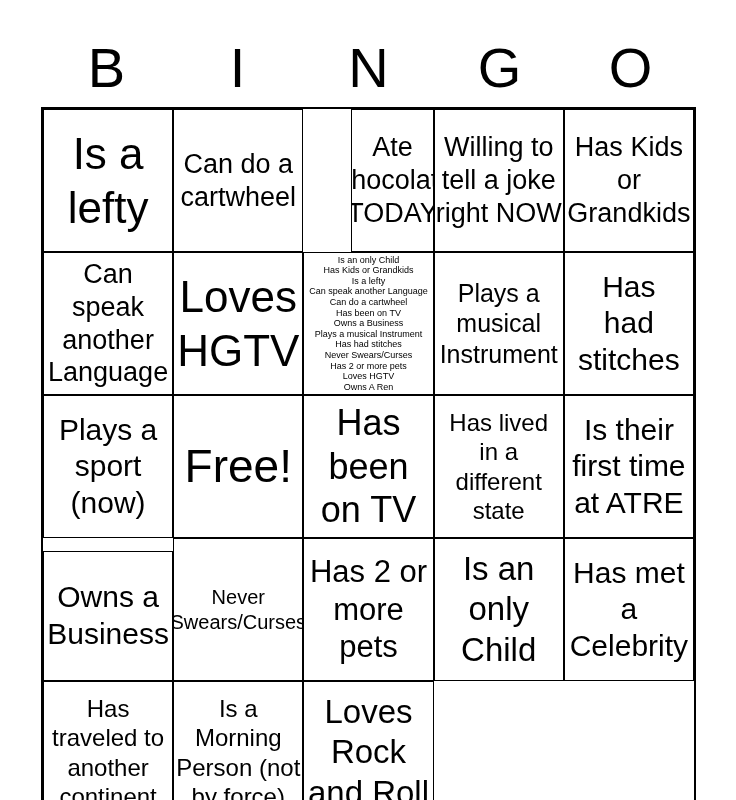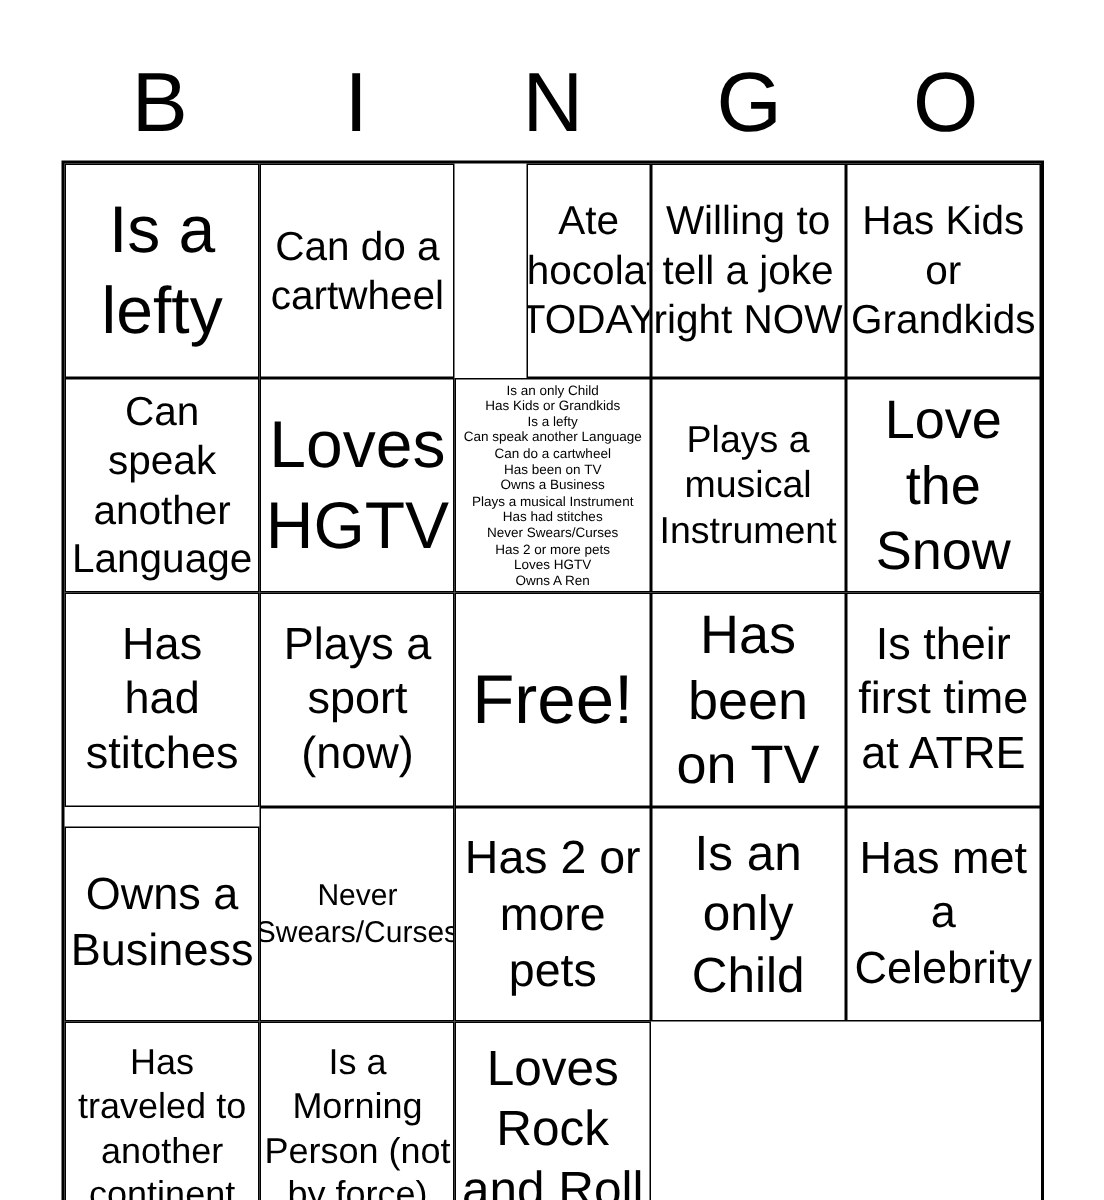--- a/index.html
+++ b/index.html
@@ -125,42 +125,43 @@
         <div class="list-line">Never Swears/Curses</div>
         <div class="list-line">Has 2 or more pets</div>
         <div class="list-line">Loves HGTV</div>
         <div class="list-line">Owns A Ren</div>
       </div>
       <div class="cell" style="font-size: 25px;">
         <span class="cell-text">Plays a
 musical
 Instrument</span>
       </div>
-      <div class="cell" style="font-size: 36px;">
-        <span class="cell-text">Love
-the
-Snow</span>
-      </div>
       <div class="cell" style="font-size: 30px;">
         <span class="cell-text">Has
 had
 stitches</span>
       </div>
       <div class="cell" style="font-size: 30px;">
         <span class="cell-text">Plays a
 sport
 (now)</span>
       </div>
       <div class="cell" style="font-size: 46px;">
         <span class="cell-text">Free!</span>
       </div>
       <div class="cell" style="font-size: 36px;">
         <span class="cell-text">Has
 been
 on TV</span>
+      </div>
+      <div class="cell" style="font-size: 24px;">
+        <span class="cell-text">Has lived
+in a
+different
+state</span>
       </div>
       <div class="cell" style="font-size: 30px;">
         <span class="cell-text">Is their
 first time
 at ATRE</span>
       </div>
       <div class="cell" style="font-size: 30px; margin-top: 13px;">
         <span class="cell-text">Owns a
 Business</span>
       </div>

